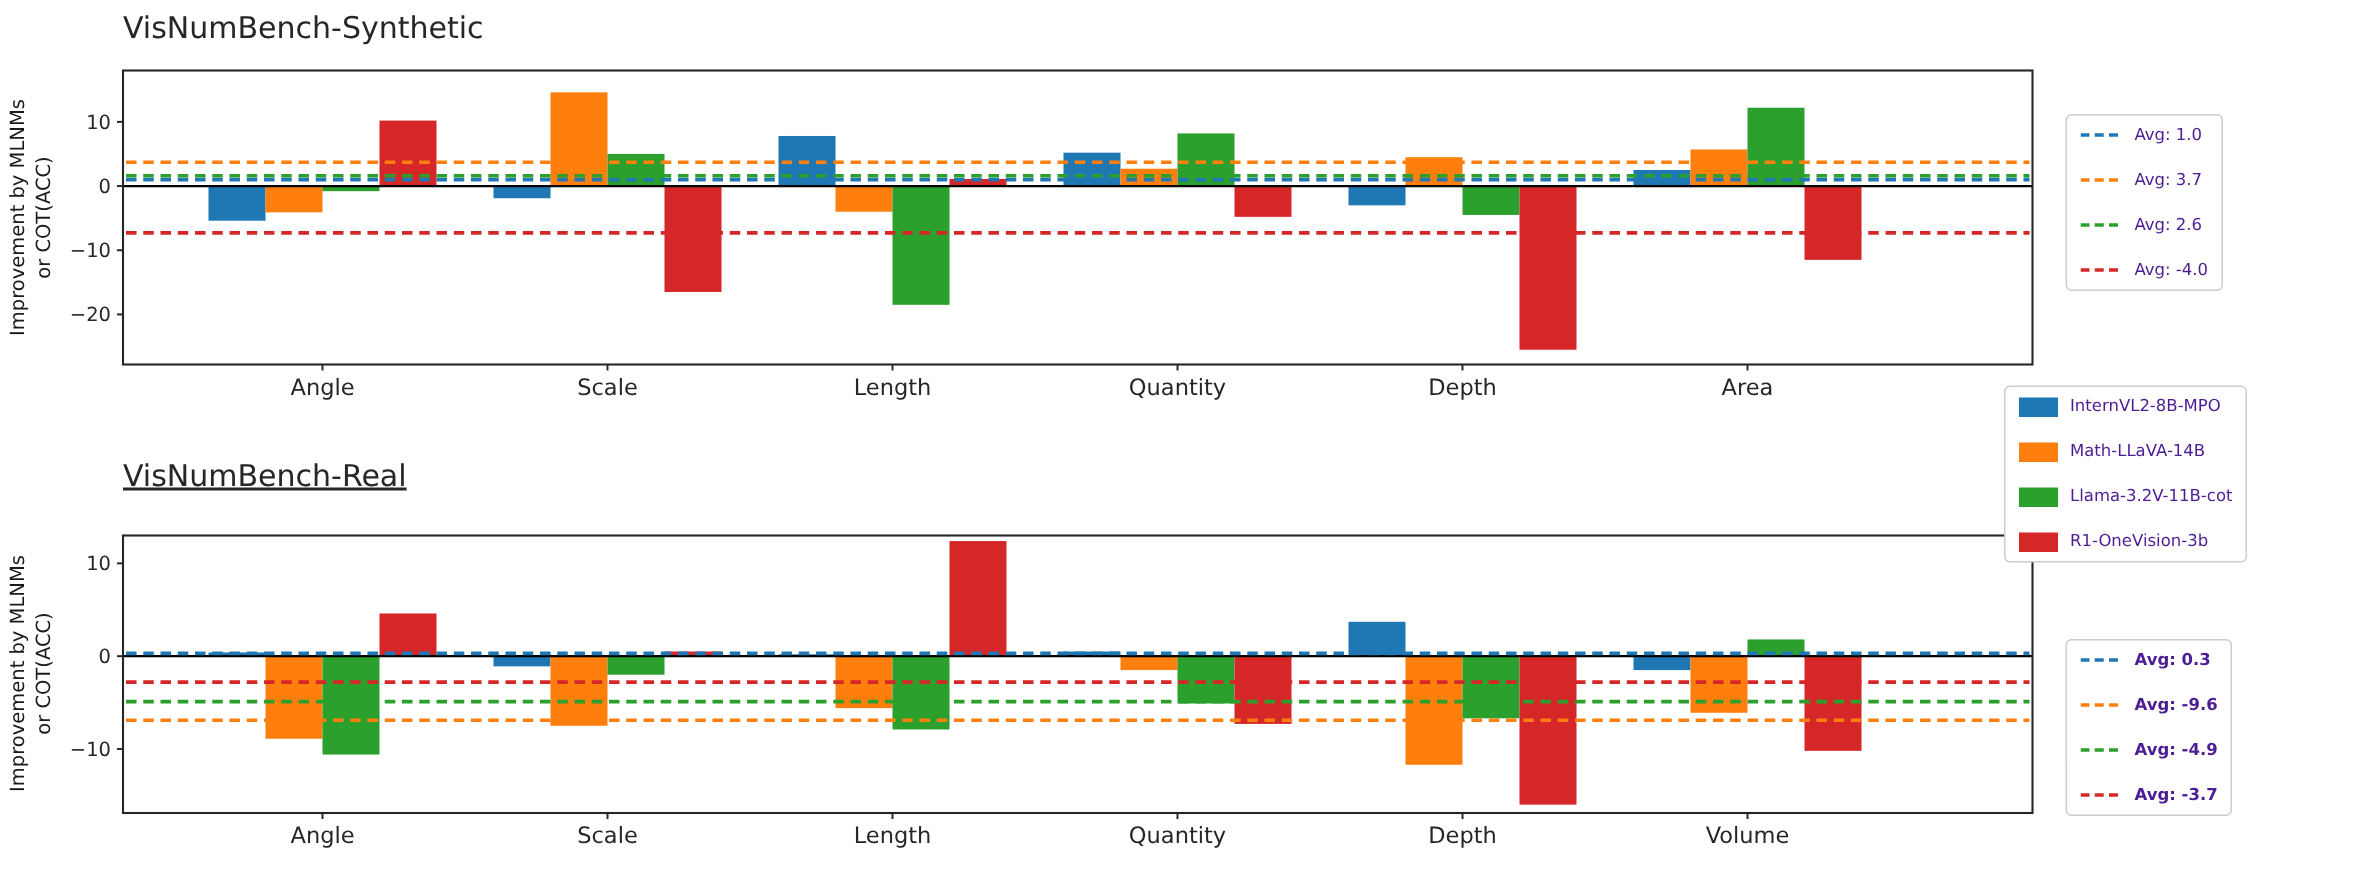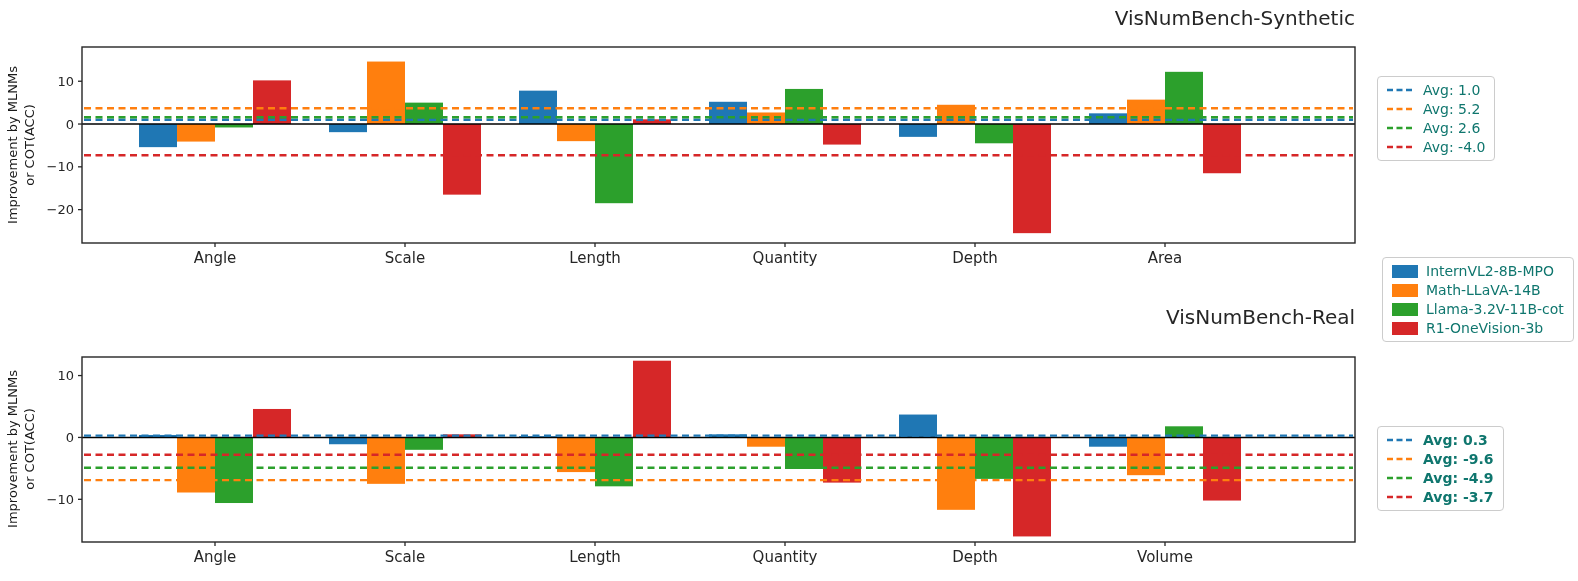--- a/index.html
+++ b/index.html
@@ -1,29 +1,29 @@
 <!DOCTYPE html>
 <html><head>
 <meta charset="utf-8">
 <style>
   html,body{margin:0;padding:0;background:#fff;}
   .canvas{position:relative;width:1578px;height:581px;background:#ffffff;
           font-family:"DejaVu Sans","Liberation Sans",sans-serif;overflow:hidden;color:#262626;}
-  .chart-title{position:absolute;left:82px;width:1273px;text-align:right;
+  .chart-title{position:absolute;left:82px;width:1273px;text-align:left;
                font-size:20px;color:#262626;}
   .title-top{top:6px;}
-  .title-bottom{top:305px;}
+  .title-bottom{top:305px;text-decoration:underline;}
   .ylabel{position:absolute;transform:translate(-50%,-50%) rotate(-90deg);
           font-size:13px;line-height:1.3;text-align:center;white-space:pre-line;color:#1a1a1a;}
   .ylabel-top{left:22px;top:145px;}
   .ylabel-bottom{left:22px;top:449px;}
   .legend{position:absolute;background:#ffffff;border:1px solid #cccccc;border-radius:4px;
-          padding:5px 9px;display:flex;flex-direction:column;gap:3px;font-size:14px;color:#0f766e;}
+          padding:5px 9px;display:flex;flex-direction:column;gap:14px;font-size:11px;color:#4c1d95;}
   .legend-avg-top{left:1377px;top:76px;}
-  .legend-models{left:1382px;top:257px;justify-content:center;}
+  .legend-models{left:1336px;top:257px;justify-content:center;}
   .legend-avg-bottom{left:1377px;top:426px;font-weight:bold;}
   .legend-row{display:flex;align-items:center;gap:8px;line-height:16px;white-space:nowrap;}
   .swatch{display:inline-block;width:26px;height:13px;flex:0 0 auto;}
   svg{position:absolute;left:0;top:0;}
   text{font-family:"DejaVu Sans","Liberation Sans",sans-serif;}
 </style>
 </head>
 <body>
 
 <div class="canvas">
@@ -144,21 +144,21 @@
       <div class="legend-row">
         <svg width="28" height="6" style="position: static; flex: 0 0 auto;">
           <line x1="0" y1="3" x2="28" y2="3" stroke="#1f77b4" stroke-width="2.4" stroke-dasharray="6 3.5"></line>
         </svg>
         <span>Avg: 1.0</span>
       </div>
       <div class="legend-row">
         <svg width="28" height="6" style="position: static; flex: 0 0 auto;">
           <line x1="0" y1="3" x2="28" y2="3" stroke="#ff7f0e" stroke-width="2.4" stroke-dasharray="6 3.5"></line>
         </svg>
-        <span>Avg: 5.2</span>
+        <span>Avg: 3.7</span>
       </div>
       <div class="legend-row">
         <svg width="28" height="6" style="position: static; flex: 0 0 auto;">
           <line x1="0" y1="3" x2="28" y2="3" stroke="#2ca02c" stroke-width="2.4" stroke-dasharray="6 3.5"></line>
         </svg>
         <span>Avg: 2.6</span>
       </div>
       <div class="legend-row">
         <svg width="28" height="6" style="position: static; flex: 0 0 auto;">
           <line x1="0" y1="3" x2="28" y2="3" stroke="#d62728" stroke-width="2.4" stroke-dasharray="6 3.5"></line>

